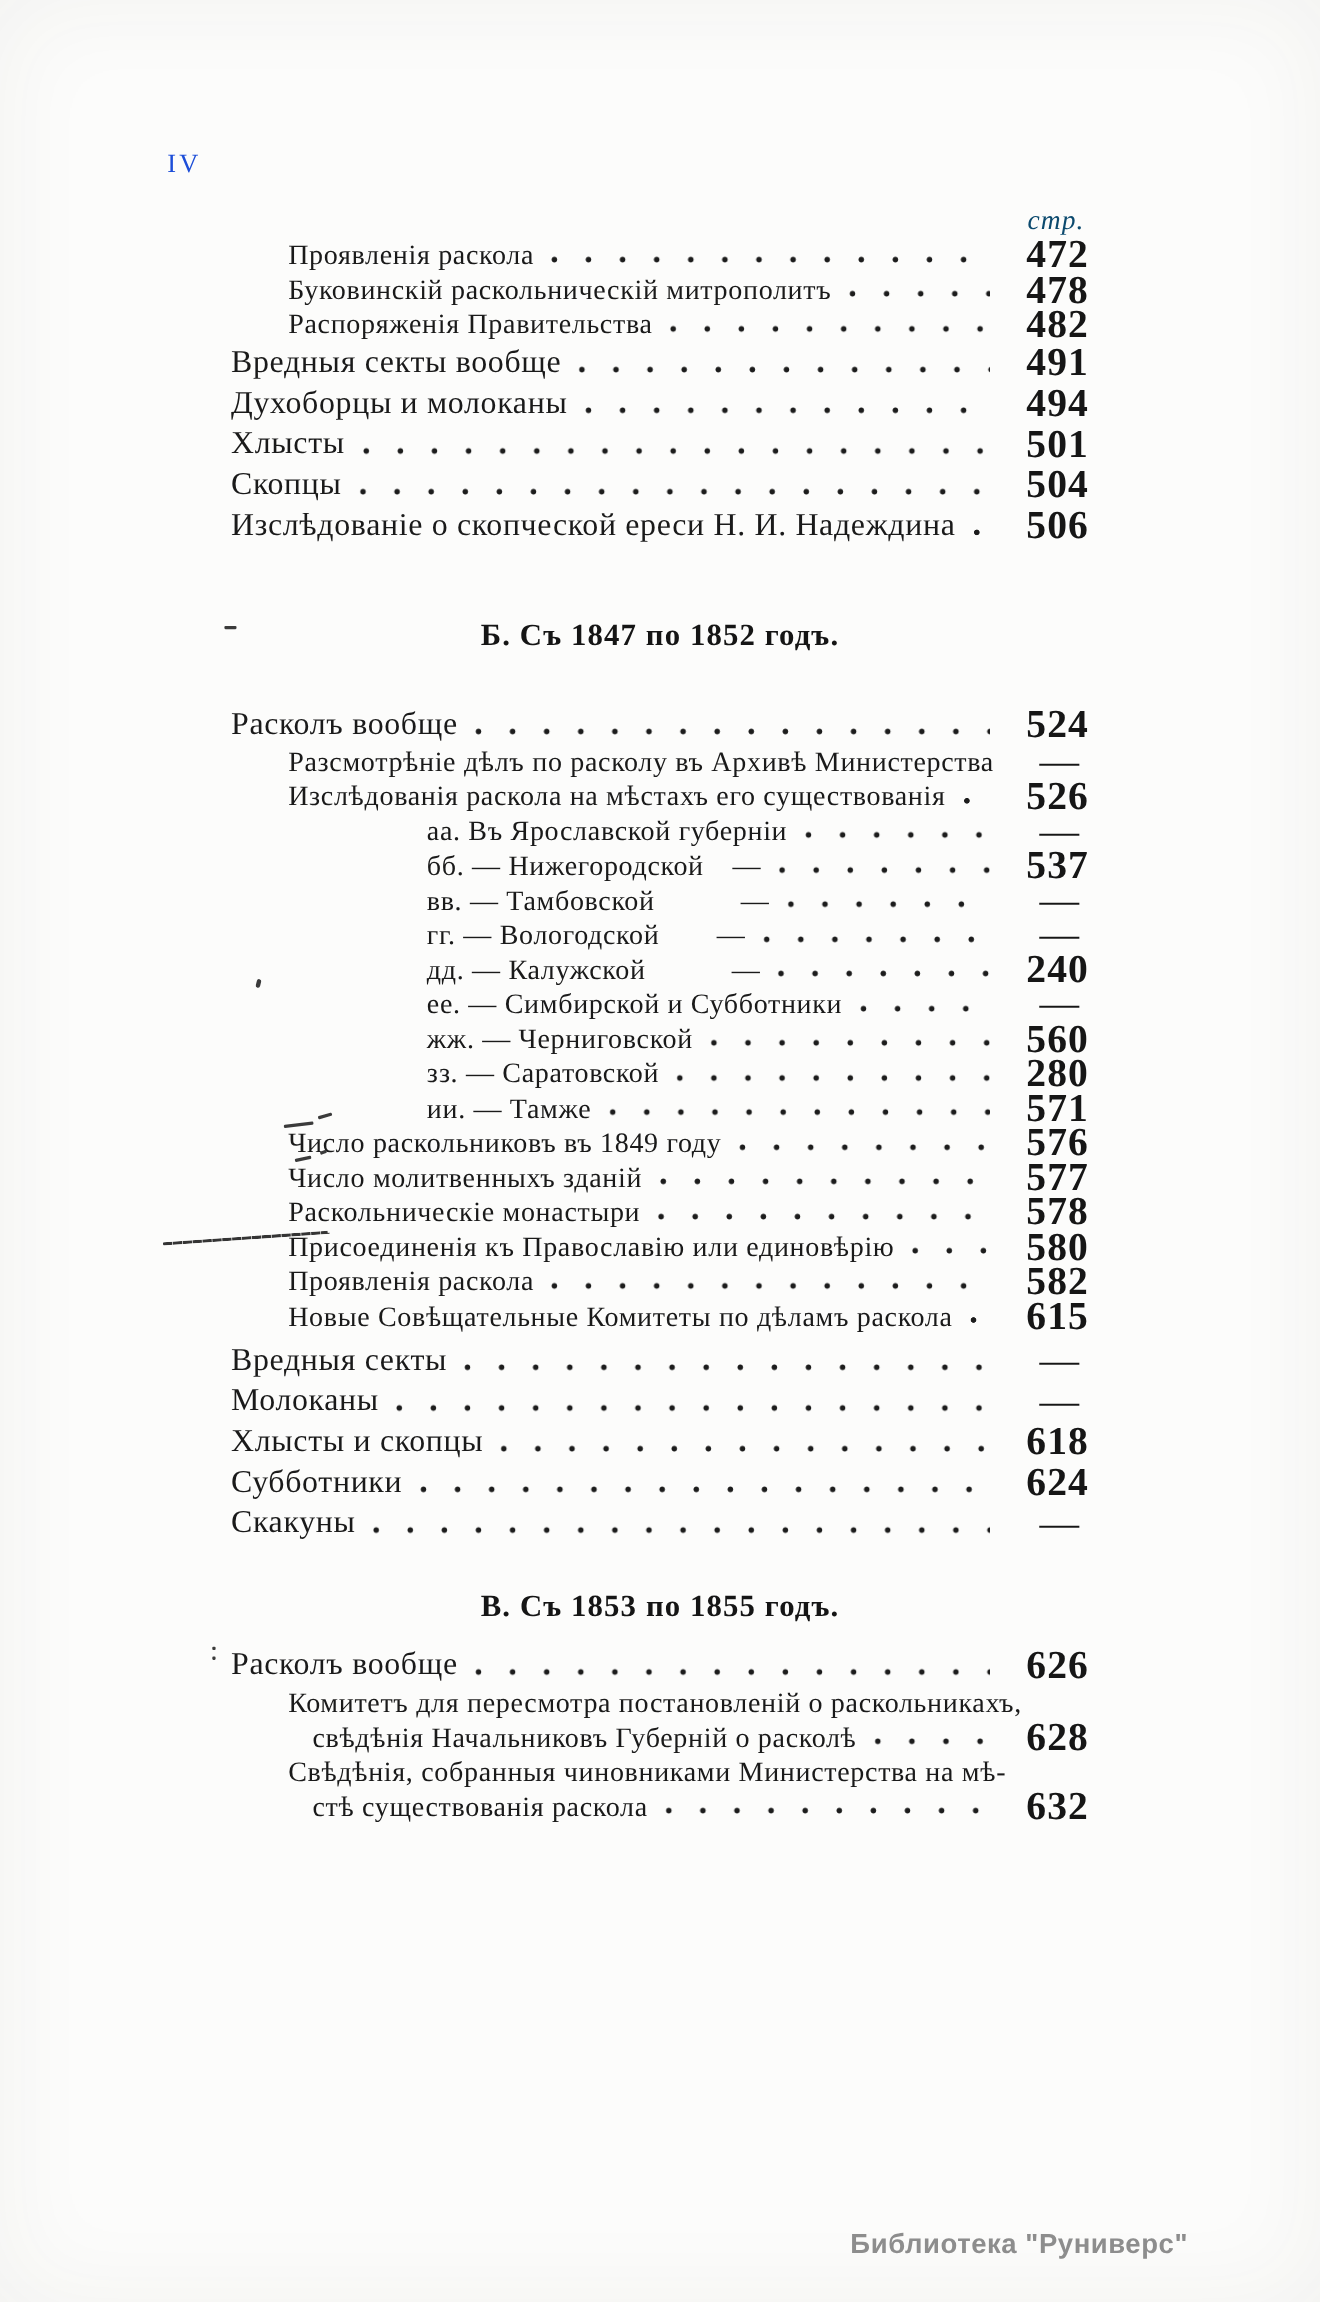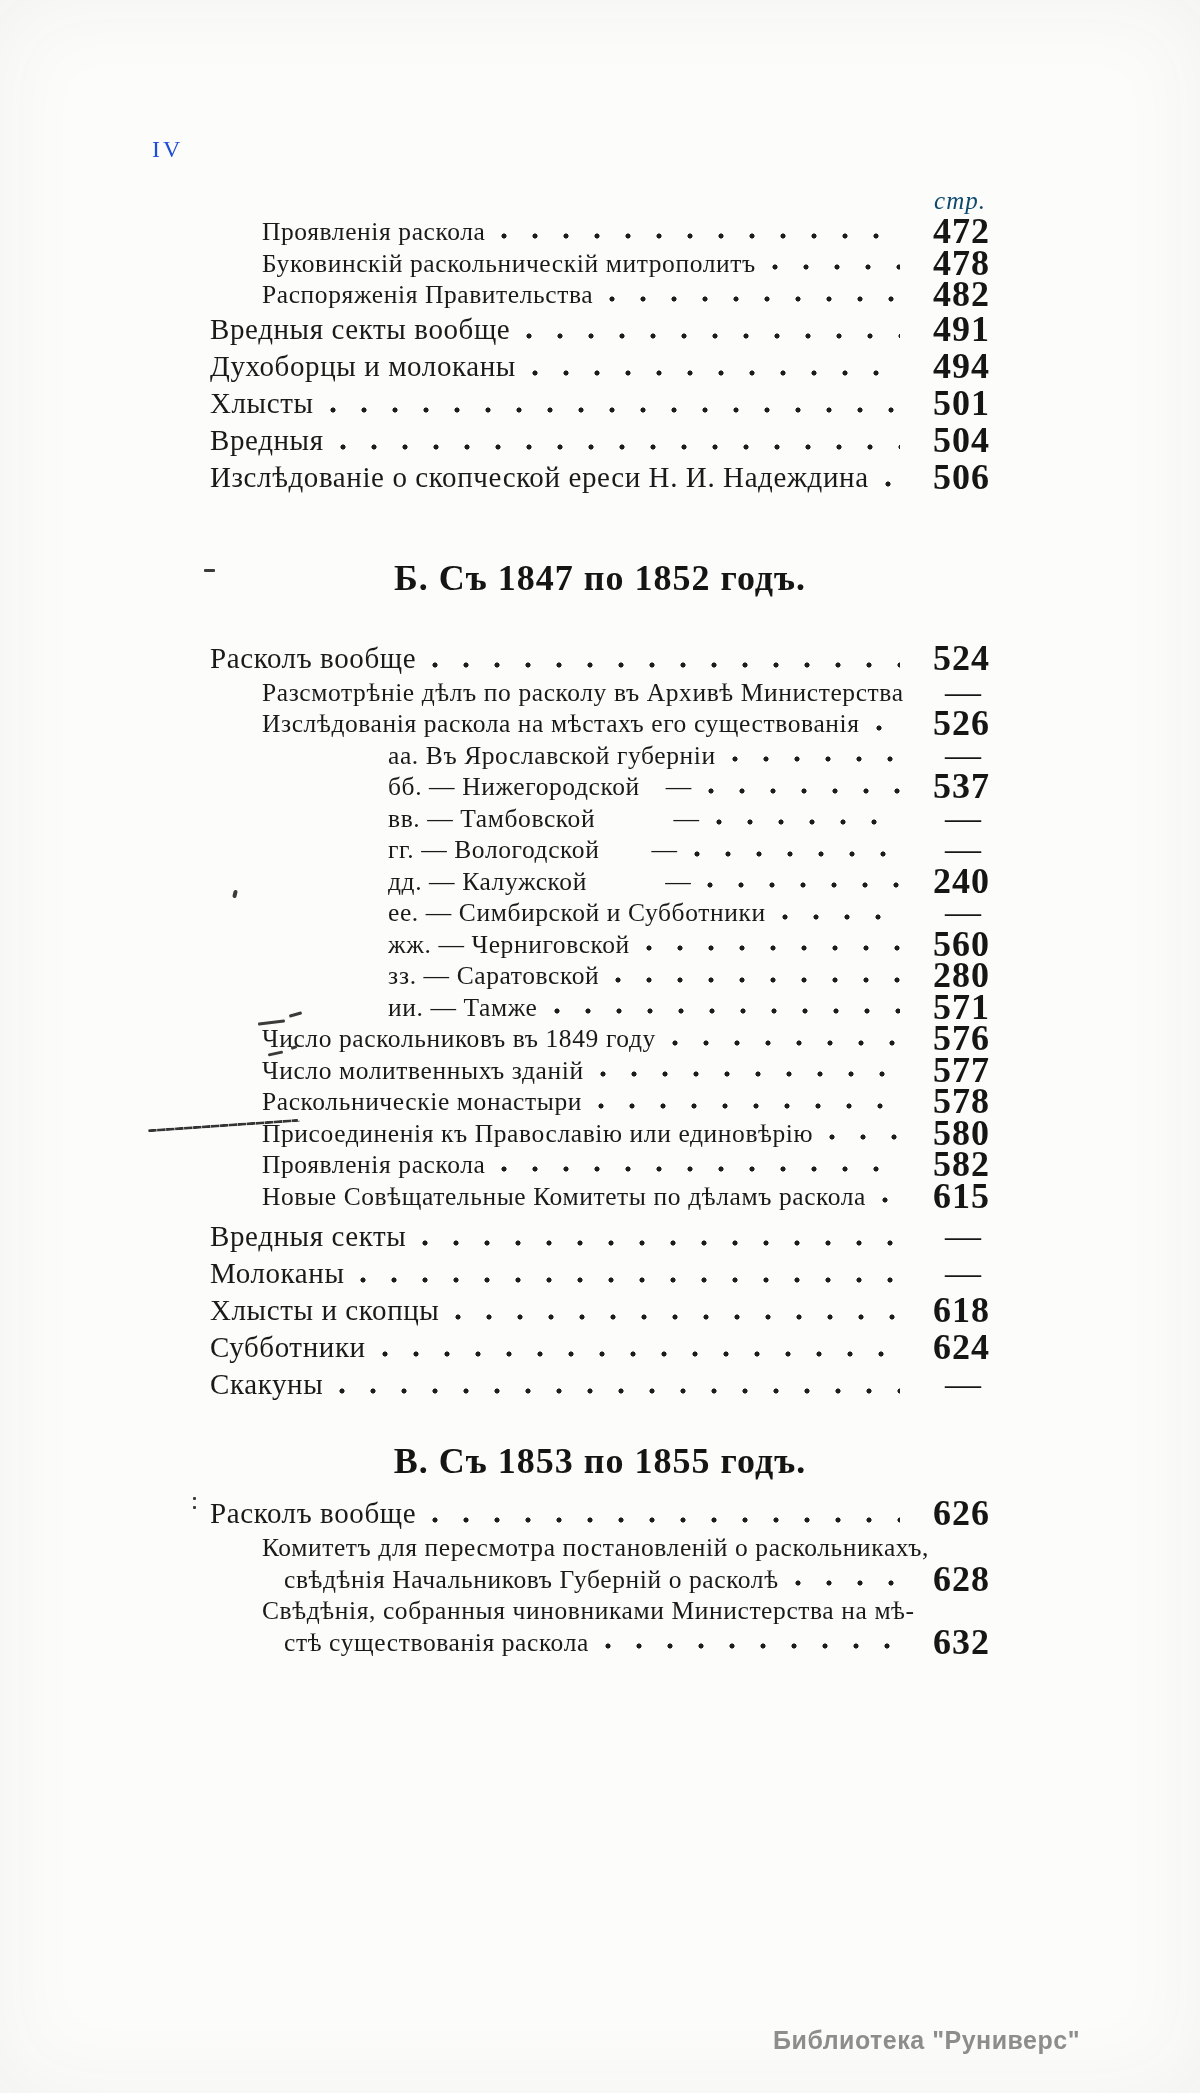--- a/index.html
+++ b/index.html
@@ -37,21 +37,21 @@
     background-size:31px 6px;background-repeat:repeat-x;background-position:0 bottom;
   }
   .leader.nodots{background:none;margin:0 0 0 6px;}
   .pg{
     flex:0 0 auto;width:80px;text-align:right;
     font-size:36px;font-weight:bold;letter-spacing:1px;color:#161616;
   }
   .pg.dash{padding-right:8px;width:72px;font-weight:normal;}
   .pg.none{width:0;}
   .heading{
-    text-align:center;font-weight:bold;font-size:36px;line-height:40px;
+    text-align:center;font-weight:bold;font-size:28px;line-height:40px;
     letter-spacing:1px;color:#151515;
   }
   .heading.h-b{margin-top:62px;margin-bottom:42px;}
   .heading.h-v{margin-top:38px;margin-bottom:14px;}
   #watermark{
     position:absolute;right:120px;top:2026px;
     font-family:"Liberation Sans","DejaVu Sans",sans-serif;
     font-weight:bold;font-size:25px;letter-spacing:.5px;color:#8d8d8d;
   }
   .mark{position:absolute;background:#3b3b3b;border-radius:1px;}
@@ -88,21 +88,21 @@
       <span class="lbl">Духоборцы и молоканы</span>
       <span class="leader"></span>
       <span class="pg">494</span>
     </div>
     <div class="row i1">
       <span class="lbl">Хлысты</span>
       <span class="leader"></span>
       <span class="pg">501</span>
     </div>
     <div class="row i1">
-      <span class="lbl">Вредныя</span>
+      <span class="lbl">Скопцы</span>
       <span class="leader"></span>
       <span class="pg">504</span>
     </div>
     <div class="row i1">
       <span class="lbl">Изслѣдованіе о скопческой ереси Н. И. Надеждина</span>
       <span class="leader"></span>
       <span class="pg">506</span>
     </div>
     <div class="heading h-b">Б. Съ 1847 по 1852 годъ.</div>
     <div class="row i1">

